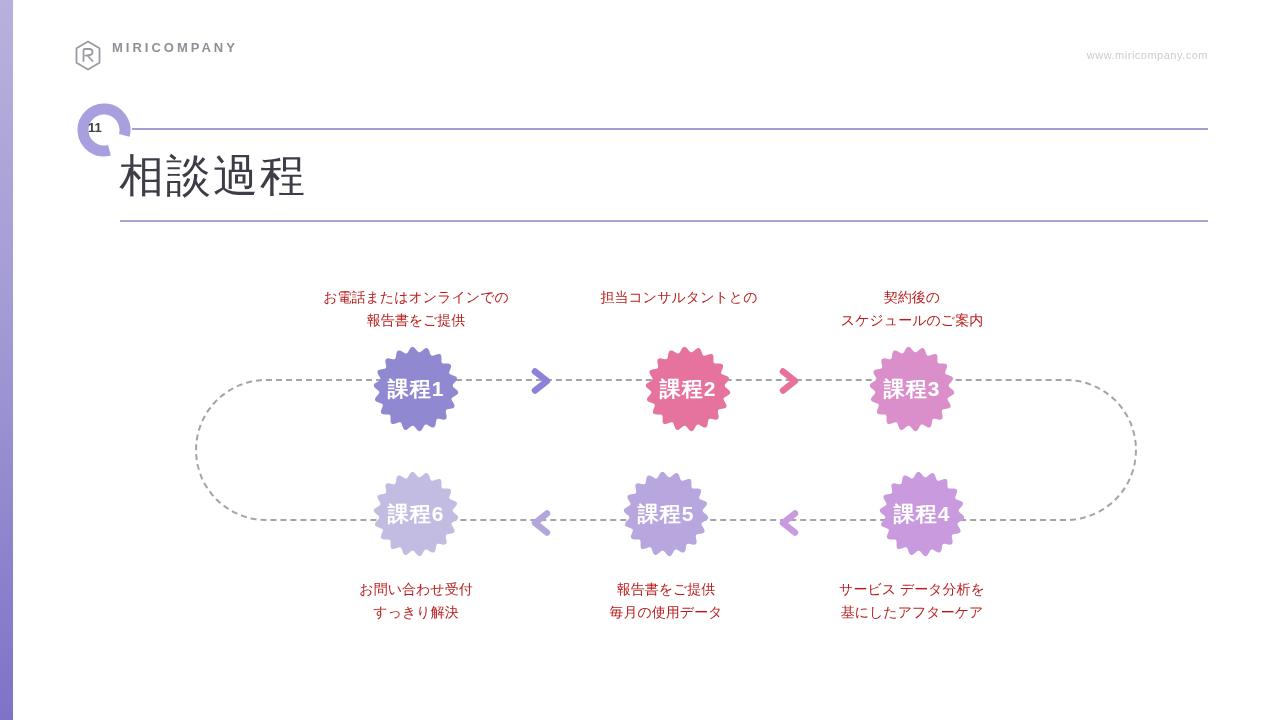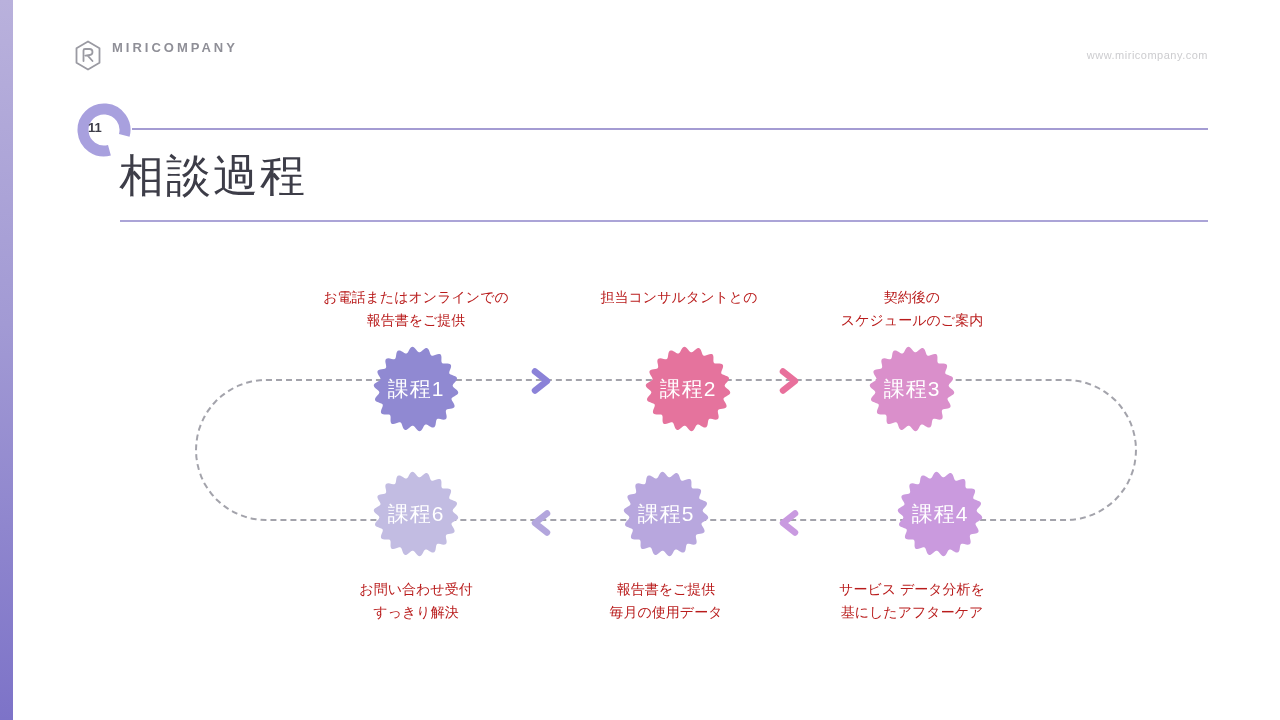--- a/index.html
+++ b/index.html
@@ -34,21 +34,21 @@
   
   .loop{
     position:absolute;left:195px;top:379px;width:942px;height:142px;
     border:2px dashed #a3a3ab;border-radius:71px;box-sizing:border-box;
   }
   .badge{position:absolute;width:88px;height:88px;}
   .badge svg{position:absolute;left:0;top:0;width:88px;height:88px;}
   .badge-label{
     position:absolute;left:0;top:0;width:88px;height:88px;
     display:flex;align-items:center;justify-content:center;
-    color:#ffffff;font-size:21px;font-weight:400;letter-spacing:1px;
+    color:#ffffff;font-size:21px;font-weight:700;letter-spacing:1px;
   }
   .desc{
     position:absolute;width:280px;text-align:center;
     font-size:14px;line-height:23px;color:#b91c1c;font-weight:400;
   }
   .arrow{position:absolute;width:22px;height:26px;}
   .arrow.flip{transform:scaleX(-1);}
 </style>
 </head>
 <body>
@@ -98,21 +98,21 @@
     </svg>
   <span class="badge-label">課程2</span>
 </div>
 <div class="badge" style="left:868px;top:345px">
   <svg viewBox="0 0 100 100">
       <path fill="#da8fcb" d="M95.00 50.00L96.44 51.22L97.52 52.49L98.01 53.78L97.78 55.02L96.86 56.17L95.42 57.19L93.75 58.11L92.18 58.96L90.98 59.84L90.38 60.82L90.41 61.97L91.01 63.32L91.95 64.85L92.93 66.48L93.67 68.09L93.89 69.54L93.47 70.73L92.40 71.60L90.82 72.17L88.97 72.50L87.13 72.75L85.57 73.10L84.48 73.70L83.94 74.66L83.91 76.02L84.20 77.70L84.60 79.55L84.84 81.37L84.71 82.94L84.08 84.08L82.94 84.71L81.37 84.84L79.55 84.60L77.70 84.20L76.02 83.91L74.66 83.94L73.70 84.48L73.10 85.57L72.75 87.13L72.50 88.97L72.17 90.82L71.60 92.40L70.73 93.47L69.54 93.89L68.09 93.67L66.48 92.93L64.85 91.95L63.32 91.01L61.97 90.41L60.82 90.38L59.84 90.98L58.96 92.18L58.11 93.75L57.19 95.42L56.17 96.86L55.02 97.78L53.78 98.01L52.49 97.52L51.22 96.44L50.00 95.00L48.86 93.53L47.78 92.35L46.72 91.71L45.61 91.73L44.42 92.37L43.12 93.47L41.71 94.74L40.25 95.86L38.83 96.53L37.52 96.56L36.41 95.88L35.51 94.59L34.81 92.89L34.23 91.09L33.65 89.48L32.93 88.33L31.99 87.76L30.75 87.79L29.22 88.27L27.50 88.97L25.73 89.61L24.08 89.91L22.72 89.69L21.76 88.87L21.23 87.50L21.06 85.74L21.10 83.84L21.15 82.04L20.99 80.57L20.44 79.56L19.43 79.01L17.96 78.85L16.16 78.90L14.26 78.94L12.50 78.77L11.13 78.24L10.31 77.28L10.09 75.92L10.39 74.27L11.03 72.50L11.73 70.78L12.21 69.25L12.24 68.01L11.67 67.07L10.52 66.35L8.91 65.77L7.11 65.19L5.41 64.49L4.12 63.59L3.44 62.48L3.47 61.17L4.14 59.75L5.26 58.29L6.53 56.88L7.63 55.58L8.27 54.39L8.29 53.28L7.65 52.22L6.47 51.14L5.00 50.00L3.56 48.78L2.48 47.51L1.99 46.22L2.22 44.98L3.14 43.83L4.58 42.81L6.25 41.89L7.82 41.04L9.02 40.16L9.62 39.18L9.59 38.03L8.99 36.68L8.05 35.15L7.07 33.52L6.33 31.91L6.11 30.46L6.53 29.27L7.60 28.40L9.18 27.83L11.03 27.50L12.87 27.25L14.43 26.90L15.52 26.30L16.06 25.34L16.09 23.98L15.80 22.30L15.40 20.45L15.16 18.63L15.29 17.06L15.92 15.92L17.06 15.29L18.63 15.16L20.45 15.40L22.30 15.80L23.98 16.09L25.34 16.06L26.30 15.52L26.90 14.43L27.25 12.87L27.50 11.03L27.83 9.18L28.40 7.60L29.27 6.53L30.46 6.11L31.91 6.33L33.52 7.07L35.15 8.05L36.68 8.99L38.03 9.59L39.18 9.62L40.16 9.02L41.04 7.82L41.89 6.25L42.81 4.58L43.83 3.14L44.98 2.22L46.22 1.99L47.51 2.48L48.78 3.56L50.00 5.00L51.14 6.47L52.22 7.65L53.28 8.29L54.39 8.27L55.58 7.63L56.88 6.53L58.29 5.26L59.75 4.14L61.17 3.47L62.48 3.44L63.59 4.12L64.49 5.41L65.19 7.11L65.77 8.91L66.35 10.52L67.07 11.67L68.01 12.24L69.25 12.21L70.78 11.73L72.50 11.03L74.27 10.39L75.92 10.09L77.28 10.31L78.24 11.13L78.77 12.50L78.94 14.26L78.90 16.16L78.85 17.96L79.01 19.43L79.56 20.44L80.57 20.99L82.04 21.15L83.84 21.10L85.74 21.06L87.50 21.23L88.87 21.76L89.69 22.72L89.91 24.08L89.61 25.73L88.97 27.50L88.27 29.22L87.79 30.75L87.76 31.99L88.33 32.93L89.48 33.65L91.09 34.23L92.89 34.81L94.59 35.51L95.88 36.41L96.56 37.52L96.53 38.83L95.86 40.25L94.74 41.71L93.47 43.12L92.37 44.42L91.73 45.61L91.71 46.72L92.35 47.78L93.53 48.86L95.00 50.00Z"></path>
     </svg>
   <span class="badge-label">課程3</span>
 </div>
 
-<div class="badge" style="left:896px;top:470px">
+<div class="badge" style="left:878px;top:470px">
   <svg viewBox="0 0 100 100">
       <path fill="#ca9ade" d="M95.00 50.00L96.44 51.22L97.52 52.49L98.01 53.78L97.78 55.02L96.86 56.17L95.42 57.19L93.75 58.11L92.18 58.96L90.98 59.84L90.38 60.82L90.41 61.97L91.01 63.32L91.95 64.85L92.93 66.48L93.67 68.09L93.89 69.54L93.47 70.73L92.40 71.60L90.82 72.17L88.97 72.50L87.13 72.75L85.57 73.10L84.48 73.70L83.94 74.66L83.91 76.02L84.20 77.70L84.60 79.55L84.84 81.37L84.71 82.94L84.08 84.08L82.94 84.71L81.37 84.84L79.55 84.60L77.70 84.20L76.02 83.91L74.66 83.94L73.70 84.48L73.10 85.57L72.75 87.13L72.50 88.97L72.17 90.82L71.60 92.40L70.73 93.47L69.54 93.89L68.09 93.67L66.48 92.93L64.85 91.95L63.32 91.01L61.97 90.41L60.82 90.38L59.84 90.98L58.96 92.18L58.11 93.75L57.19 95.42L56.17 96.86L55.02 97.78L53.78 98.01L52.49 97.52L51.22 96.44L50.00 95.00L48.86 93.53L47.78 92.35L46.72 91.71L45.61 91.73L44.42 92.37L43.12 93.47L41.71 94.74L40.25 95.86L38.83 96.53L37.52 96.56L36.41 95.88L35.51 94.59L34.81 92.89L34.23 91.09L33.65 89.48L32.93 88.33L31.99 87.76L30.75 87.79L29.22 88.27L27.50 88.97L25.73 89.61L24.08 89.91L22.72 89.69L21.76 88.87L21.23 87.50L21.06 85.74L21.10 83.84L21.15 82.04L20.99 80.57L20.44 79.56L19.43 79.01L17.96 78.85L16.16 78.90L14.26 78.94L12.50 78.77L11.13 78.24L10.31 77.28L10.09 75.92L10.39 74.27L11.03 72.50L11.73 70.78L12.21 69.25L12.24 68.01L11.67 67.07L10.52 66.35L8.91 65.77L7.11 65.19L5.41 64.49L4.12 63.59L3.44 62.48L3.47 61.17L4.14 59.75L5.26 58.29L6.53 56.88L7.63 55.58L8.27 54.39L8.29 53.28L7.65 52.22L6.47 51.14L5.00 50.00L3.56 48.78L2.48 47.51L1.99 46.22L2.22 44.98L3.14 43.83L4.58 42.81L6.25 41.89L7.82 41.04L9.02 40.16L9.62 39.18L9.59 38.03L8.99 36.68L8.05 35.15L7.07 33.52L6.33 31.91L6.11 30.46L6.53 29.27L7.60 28.40L9.18 27.83L11.03 27.50L12.87 27.25L14.43 26.90L15.52 26.30L16.06 25.34L16.09 23.98L15.80 22.30L15.40 20.45L15.16 18.63L15.29 17.06L15.92 15.92L17.06 15.29L18.63 15.16L20.45 15.40L22.30 15.80L23.98 16.09L25.34 16.06L26.30 15.52L26.90 14.43L27.25 12.87L27.50 11.03L27.83 9.18L28.40 7.60L29.27 6.53L30.46 6.11L31.91 6.33L33.52 7.07L35.15 8.05L36.68 8.99L38.03 9.59L39.18 9.62L40.16 9.02L41.04 7.82L41.89 6.25L42.81 4.58L43.83 3.14L44.98 2.22L46.22 1.99L47.51 2.48L48.78 3.56L50.00 5.00L51.14 6.47L52.22 7.65L53.28 8.29L54.39 8.27L55.58 7.63L56.88 6.53L58.29 5.26L59.75 4.14L61.17 3.47L62.48 3.44L63.59 4.12L64.49 5.41L65.19 7.11L65.77 8.91L66.35 10.52L67.07 11.67L68.01 12.24L69.25 12.21L70.78 11.73L72.50 11.03L74.27 10.39L75.92 10.09L77.28 10.31L78.24 11.13L78.77 12.50L78.94 14.26L78.90 16.16L78.85 17.96L79.01 19.43L79.56 20.44L80.57 20.99L82.04 21.15L83.84 21.10L85.74 21.06L87.50 21.23L88.87 21.76L89.69 22.72L89.91 24.08L89.61 25.73L88.97 27.50L88.27 29.22L87.79 30.75L87.76 31.99L88.33 32.93L89.48 33.65L91.09 34.23L92.89 34.81L94.59 35.51L95.88 36.41L96.56 37.52L96.53 38.83L95.86 40.25L94.74 41.71L93.47 43.12L92.37 44.42L91.73 45.61L91.71 46.72L92.35 47.78L93.53 48.86L95.00 50.00Z"></path>
     </svg>
   <span class="badge-label">課程4</span>
 </div>
 <div class="badge" style="left:622px;top:470px">
   <svg viewBox="0 0 100 100">
       <path fill="#b8a7de" d="M95.00 50.00L96.44 51.22L97.52 52.49L98.01 53.78L97.78 55.02L96.86 56.17L95.42 57.19L93.75 58.11L92.18 58.96L90.98 59.84L90.38 60.82L90.41 61.97L91.01 63.32L91.95 64.85L92.93 66.48L93.67 68.09L93.89 69.54L93.47 70.73L92.40 71.60L90.82 72.17L88.97 72.50L87.13 72.75L85.57 73.10L84.48 73.70L83.94 74.66L83.91 76.02L84.20 77.70L84.60 79.55L84.84 81.37L84.71 82.94L84.08 84.08L82.94 84.71L81.37 84.84L79.55 84.60L77.70 84.20L76.02 83.91L74.66 83.94L73.70 84.48L73.10 85.57L72.75 87.13L72.50 88.97L72.17 90.82L71.60 92.40L70.73 93.47L69.54 93.89L68.09 93.67L66.48 92.93L64.85 91.95L63.32 91.01L61.97 90.41L60.82 90.38L59.84 90.98L58.96 92.18L58.11 93.75L57.19 95.42L56.17 96.86L55.02 97.78L53.78 98.01L52.49 97.52L51.22 96.44L50.00 95.00L48.86 93.53L47.78 92.35L46.72 91.71L45.61 91.73L44.42 92.37L43.12 93.47L41.71 94.74L40.25 95.86L38.83 96.53L37.52 96.56L36.41 95.88L35.51 94.59L34.81 92.89L34.23 91.09L33.65 89.48L32.93 88.33L31.99 87.76L30.75 87.79L29.22 88.27L27.50 88.97L25.73 89.61L24.08 89.91L22.72 89.69L21.76 88.87L21.23 87.50L21.06 85.74L21.10 83.84L21.15 82.04L20.99 80.57L20.44 79.56L19.43 79.01L17.96 78.85L16.16 78.90L14.26 78.94L12.50 78.77L11.13 78.24L10.31 77.28L10.09 75.92L10.39 74.27L11.03 72.50L11.73 70.78L12.21 69.25L12.24 68.01L11.67 67.07L10.52 66.35L8.91 65.77L7.11 65.19L5.41 64.49L4.12 63.59L3.44 62.48L3.47 61.17L4.14 59.75L5.26 58.29L6.53 56.88L7.63 55.58L8.27 54.39L8.29 53.28L7.65 52.22L6.47 51.14L5.00 50.00L3.56 48.78L2.48 47.51L1.99 46.22L2.22 44.98L3.14 43.83L4.58 42.81L6.25 41.89L7.82 41.04L9.02 40.16L9.62 39.18L9.59 38.03L8.99 36.68L8.05 35.15L7.07 33.52L6.33 31.91L6.11 30.46L6.53 29.27L7.60 28.40L9.18 27.83L11.03 27.50L12.87 27.25L14.43 26.90L15.52 26.30L16.06 25.34L16.09 23.98L15.80 22.30L15.40 20.45L15.16 18.63L15.29 17.06L15.92 15.92L17.06 15.29L18.63 15.16L20.45 15.40L22.30 15.80L23.98 16.09L25.34 16.06L26.30 15.52L26.90 14.43L27.25 12.87L27.50 11.03L27.83 9.18L28.40 7.60L29.27 6.53L30.46 6.11L31.91 6.33L33.52 7.07L35.15 8.05L36.68 8.99L38.03 9.59L39.18 9.62L40.16 9.02L41.04 7.82L41.89 6.25L42.81 4.58L43.83 3.14L44.98 2.22L46.22 1.99L47.51 2.48L48.78 3.56L50.00 5.00L51.14 6.47L52.22 7.65L53.28 8.29L54.39 8.27L55.58 7.63L56.88 6.53L58.29 5.26L59.75 4.14L61.17 3.47L62.48 3.44L63.59 4.12L64.49 5.41L65.19 7.11L65.77 8.91L66.35 10.52L67.07 11.67L68.01 12.24L69.25 12.21L70.78 11.73L72.50 11.03L74.27 10.39L75.92 10.09L77.28 10.31L78.24 11.13L78.77 12.50L78.94 14.26L78.90 16.16L78.85 17.96L79.01 19.43L79.56 20.44L80.57 20.99L82.04 21.15L83.84 21.10L85.74 21.06L87.50 21.23L88.87 21.76L89.69 22.72L89.91 24.08L89.61 25.73L88.97 27.50L88.27 29.22L87.79 30.75L87.76 31.99L88.33 32.93L89.48 33.65L91.09 34.23L92.89 34.81L94.59 35.51L95.88 36.41L96.56 37.52L96.53 38.83L95.86 40.25L94.74 41.71L93.47 43.12L92.37 44.42L91.73 45.61L91.71 46.72L92.35 47.78L93.53 48.86L95.00 50.00Z"></path>
     </svg>
   <span class="badge-label">課程5</span>

